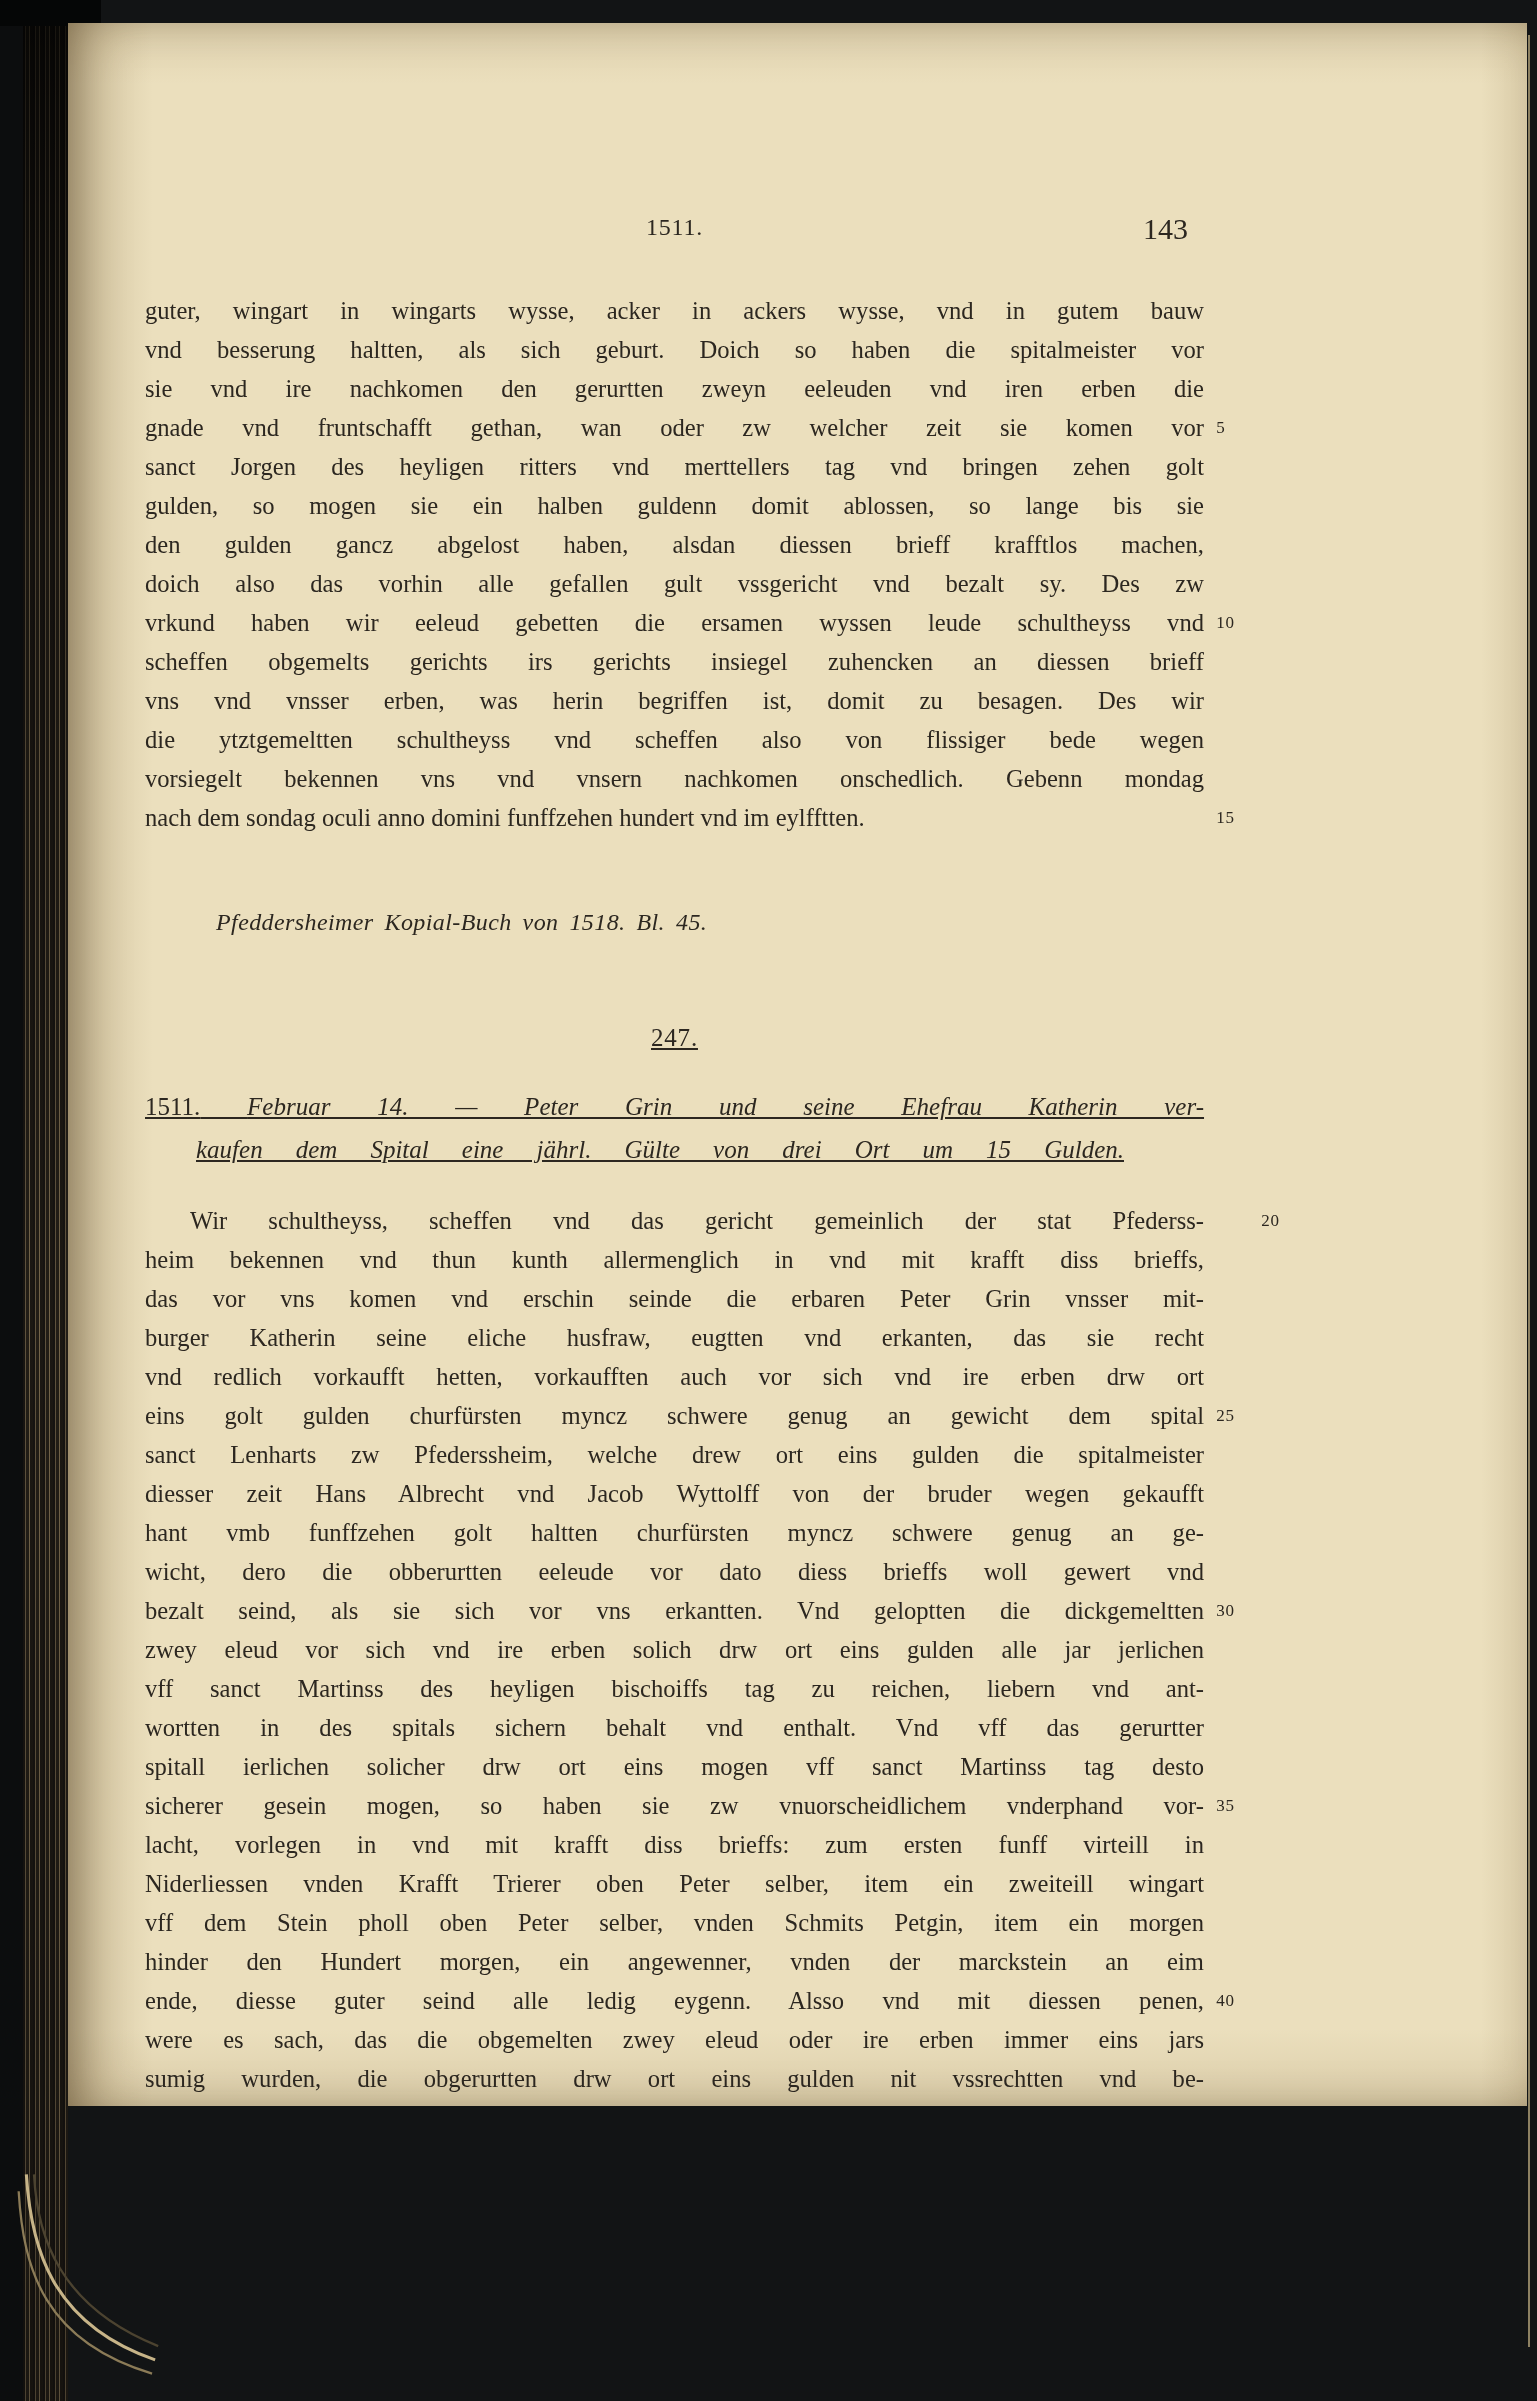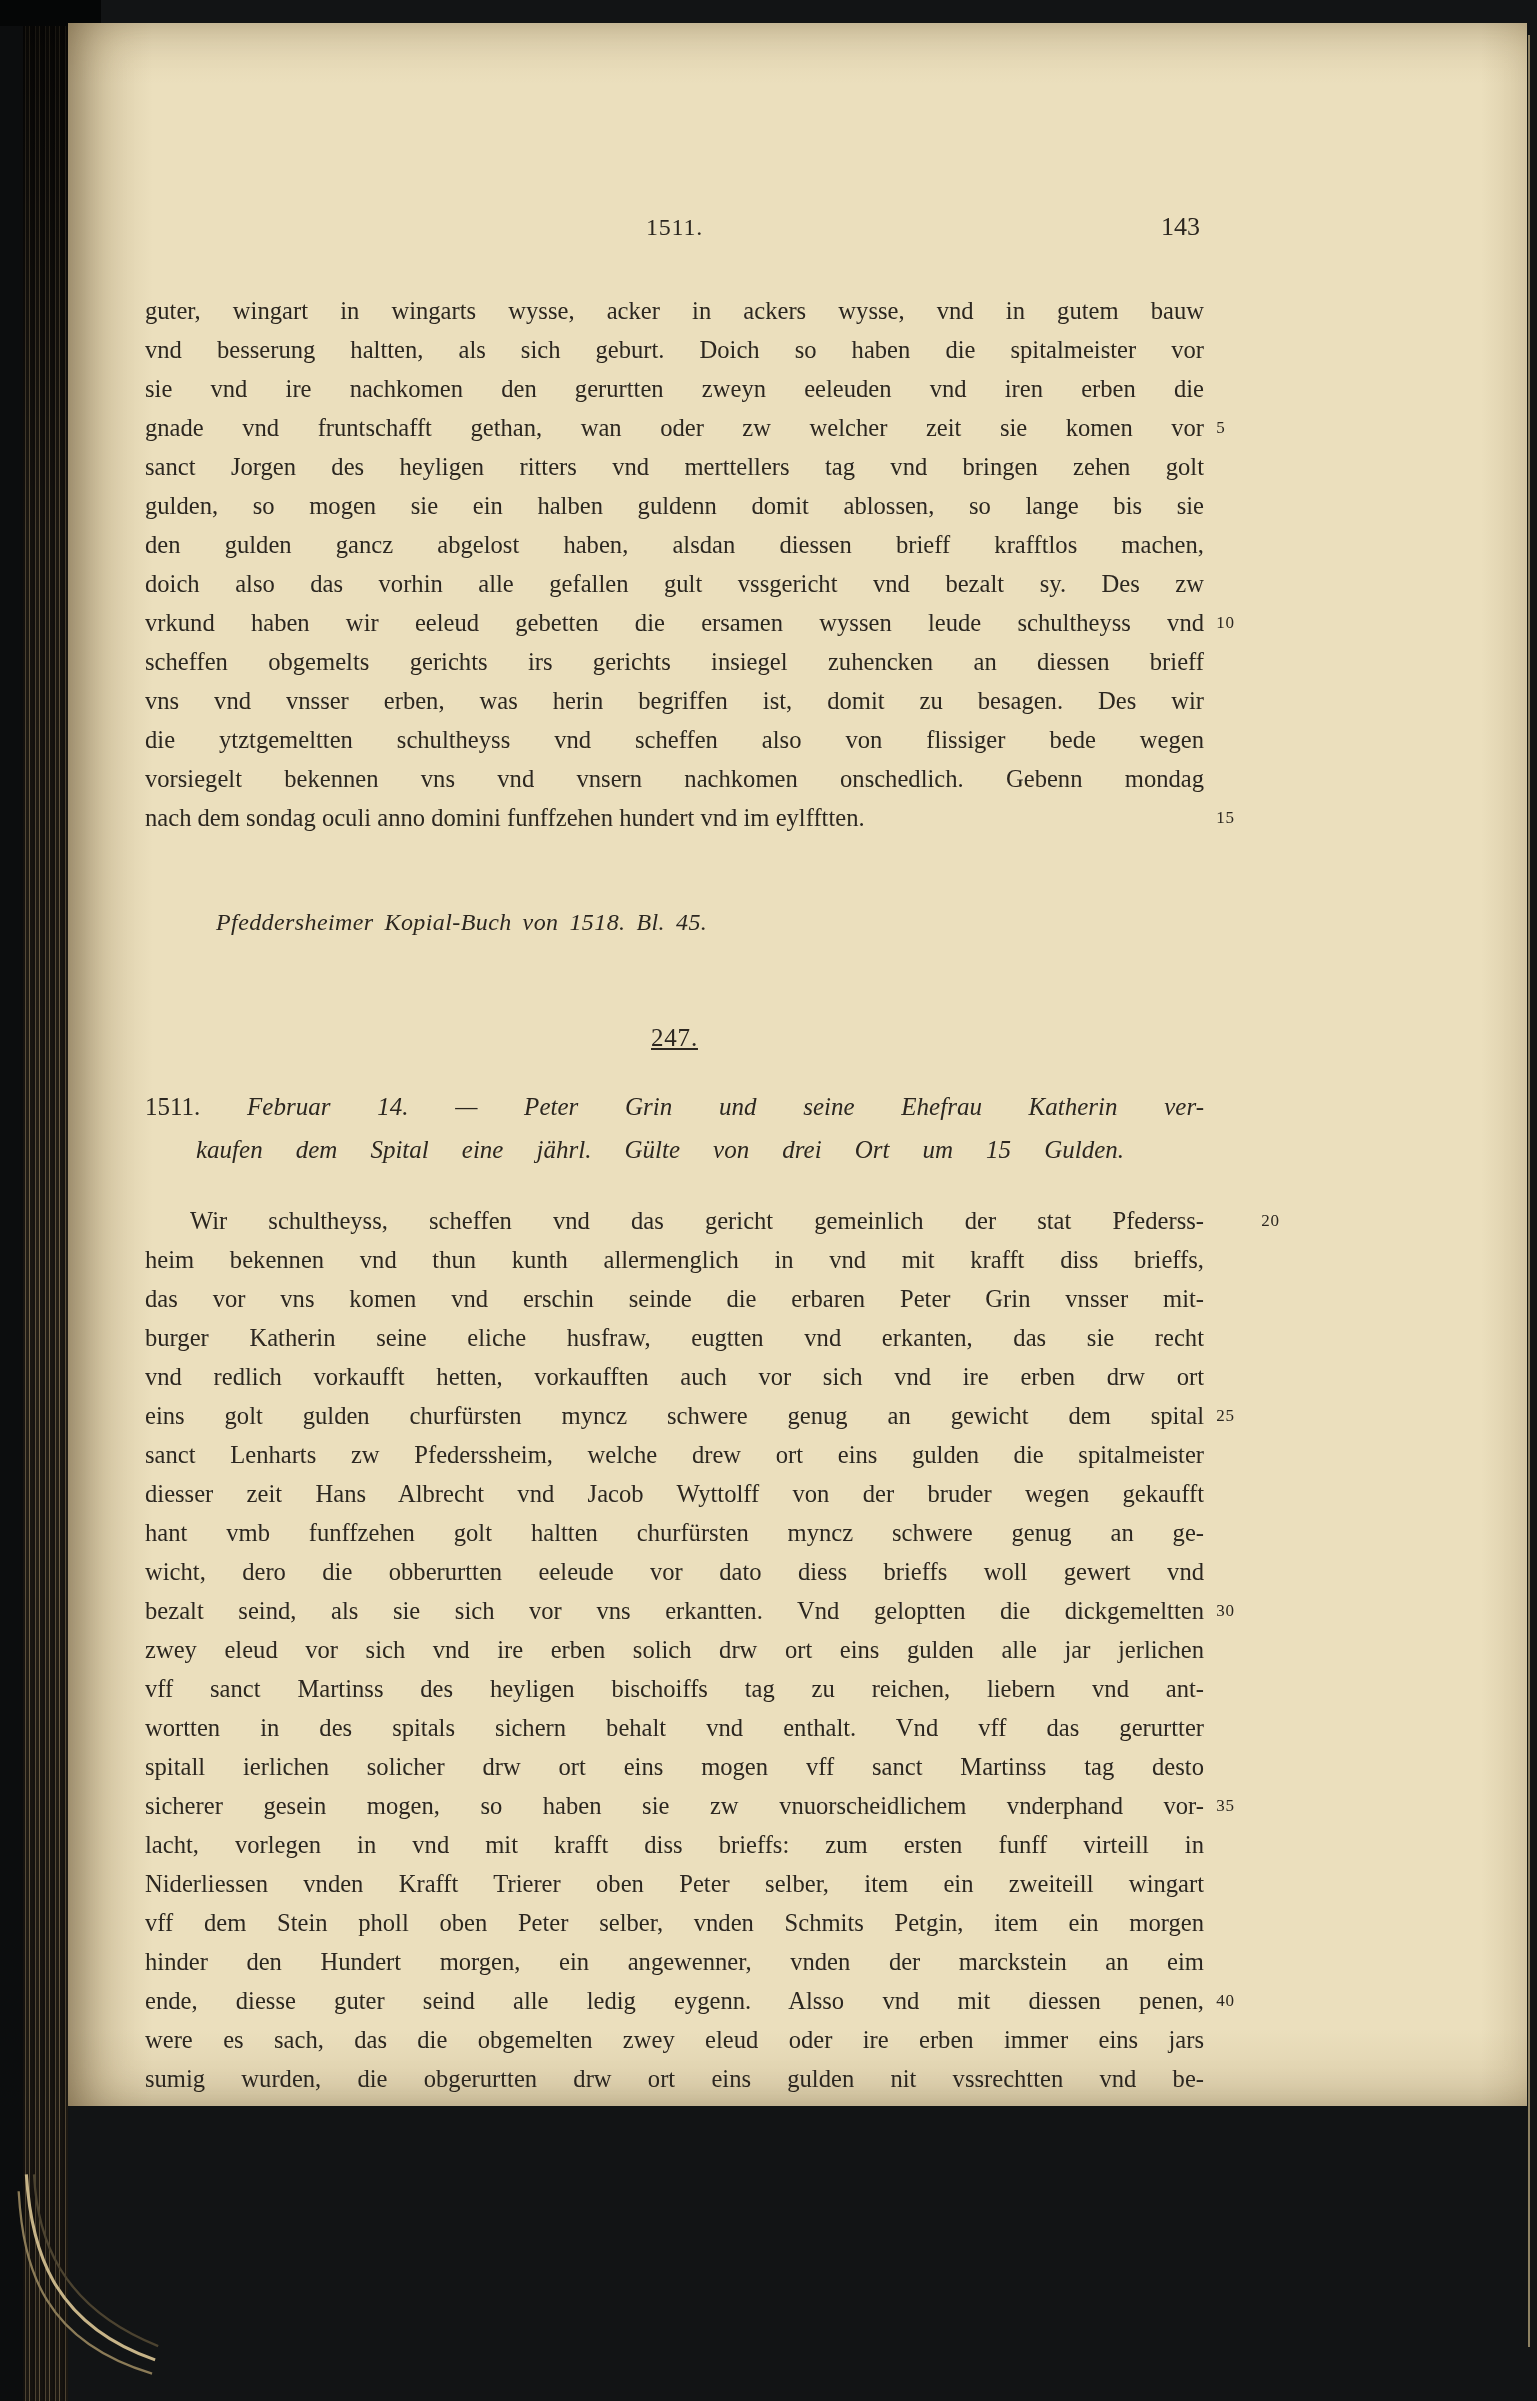--- a/index.html
+++ b/index.html
@@ -49,21 +49,21 @@
     box-shadow: inset 21.5px 0 49px -14px rgba(50,32,8,0.5);
     color:#2c2720;
   }
 
   
   .running-head {
     position:absolute; top:191px; left:77px; width:1059px; height:34px;
     font-size:24px;
   }
   .rh-year { position:absolute; left:50%; transform:translateX(-50%); letter-spacing:0.8px; }
-  .rh-page { position:absolute; right:4px; top:-2.3px; font-size:26px; }
+  .rh-page { position:absolute; right:16px; top:-2.3px; font-size:30px; }
 
   .para {
     position:absolute; left:77px; width:1059px;
     font-size:24.6px; line-height:39px;
   }
   .p1 { top:268px; }
   .p2 { top:1178px; }
 
   .line {
     position:relative;
@@ -86,21 +86,21 @@
     word-spacing:4.6px;
   }
 
   .entry-no {
     position:absolute; left:77px; top:1001px; width:1059px;
     text-align:center; font-size:25px; letter-spacing:0.8px;text-decoration:underline;
   }
 
   .heading {
     position:absolute; left:77px; top:1062px; width:1059px;
-    font-size:25px; line-height:43px; font-style:italic;
+    font-size:25px; line-height:43px; font-style:italic;text-decoration:underline;
   }
   .heading .roman { font-style:normal; }
   .h1 { text-align:justify; text-align-last:justify; }
   .h2 { padding-left:51px; padding-right:80px; text-align:justify; text-align-last:justify; }
 </style>
 </head>
 <body>
 
 <div class="spine-dark"></div>
 <div class="stack-left"></div>

